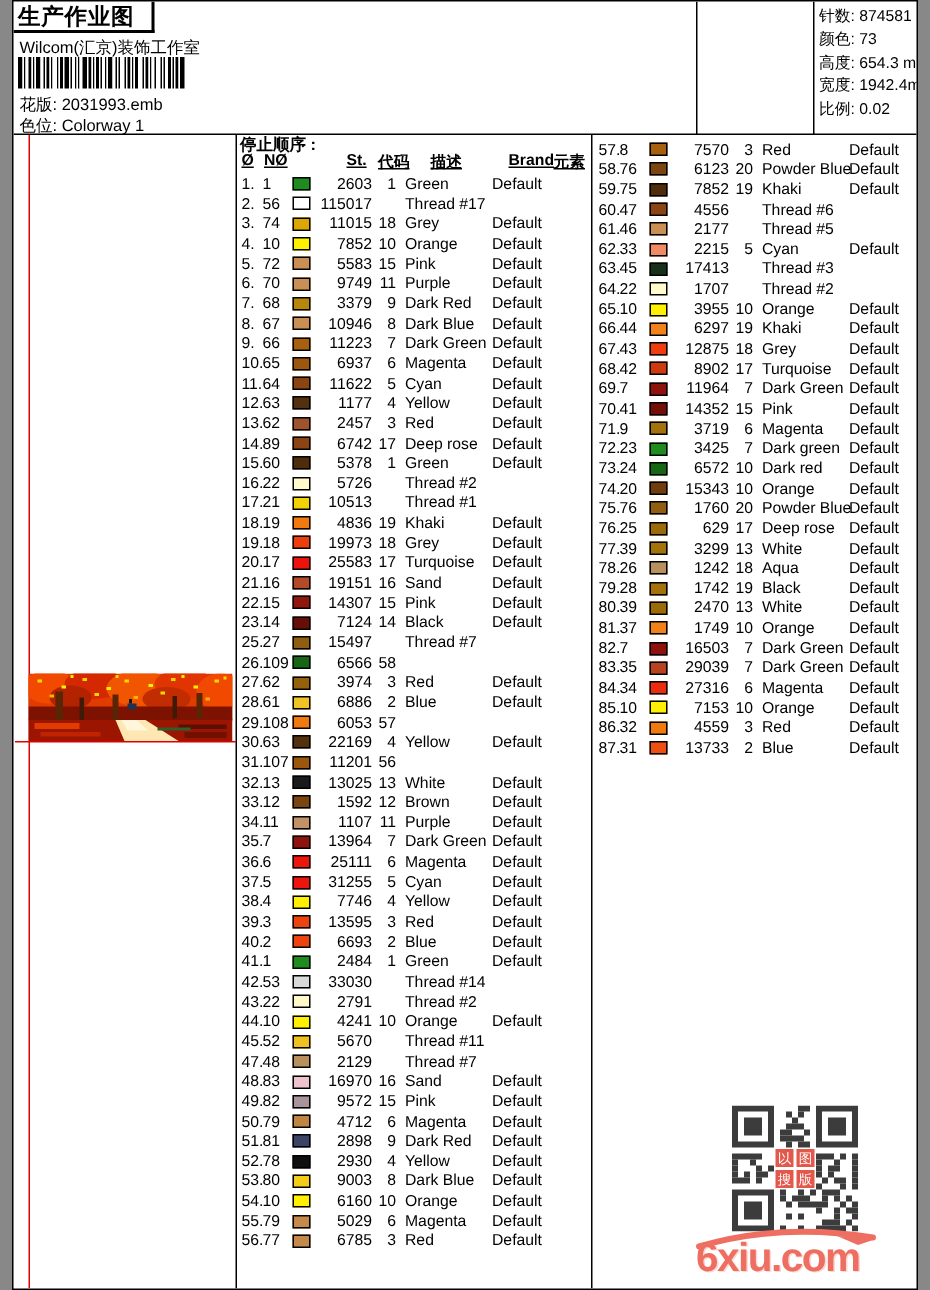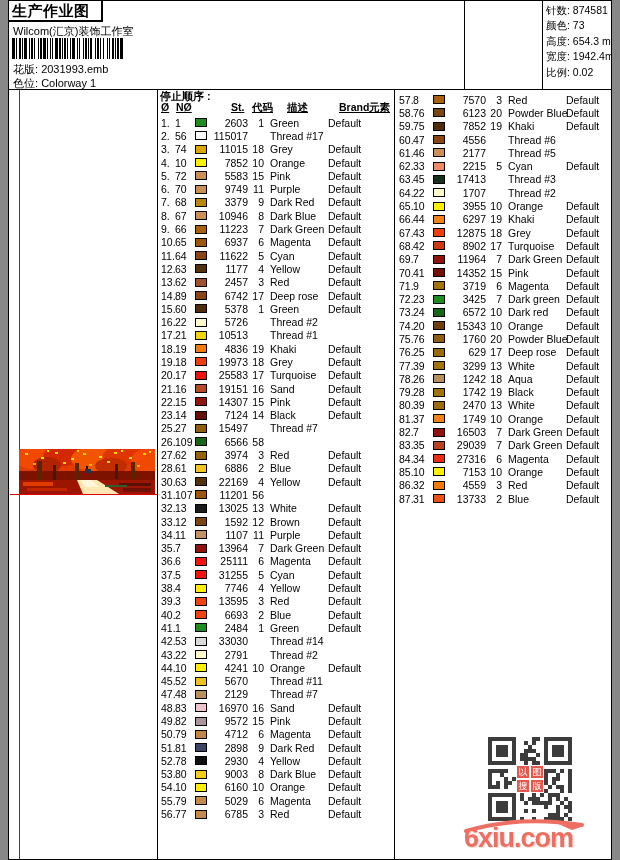--- a/index.html
+++ b/index.html
@@ -535,20 +535,32 @@
       <div class="trow">
         <span class="c-idx">28.</span>
         <span class="c-no">61</span>
         <span class="c-sw">
           <span class="swatch" style="background: rgb(239, 196, 35);"></span>
         </span>
         <span class="c-st">6886</span>
         <span class="c-code">2</span>
         <span class="c-desc">Blue</span>
         <span class="c-brand">Default</span>
+        <span class="c-elem"></span>
+      </div>
+      <div class="trow">
+        <span class="c-idx">29.</span>
+        <span class="c-no">108</span>
+        <span class="c-sw">
+          <span class="swatch" style="background: rgb(241, 121, 13);"></span>
+        </span>
+        <span class="c-st">6053</span>
+        <span class="c-code">57</span>
+        <span class="c-desc"></span>
+        <span class="c-brand"></span>
         <span class="c-elem"></span>
       </div>
       <div class="trow">
         <span class="c-idx">30.</span>
         <span class="c-no">63</span>
         <span class="c-sw">
           <span class="swatch" style="background: rgb(83, 48, 14);"></span>
         </span>
         <span class="c-st">22169</span>
         <span class="c-code">4</span>

